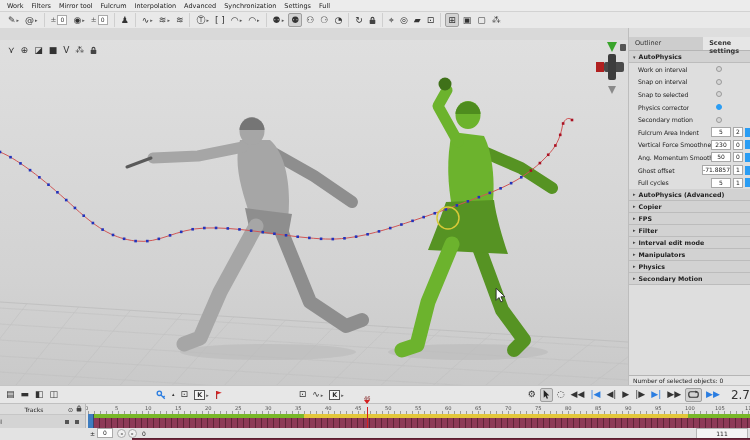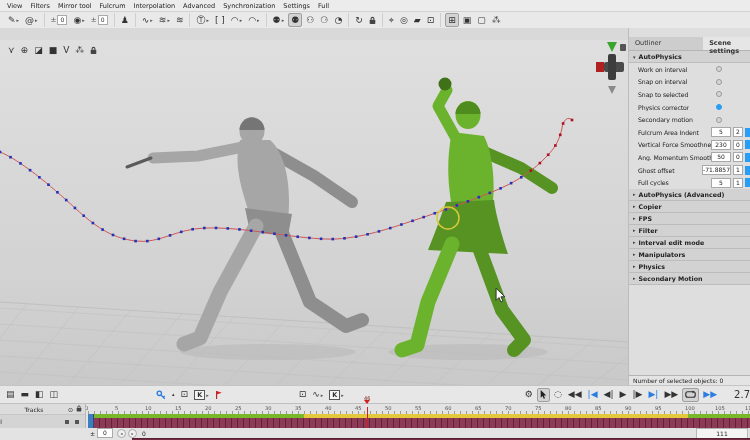--- a/index.html
+++ b/index.html
@@ -48,21 +48,21 @@
   .f1{min-width:18px;height:8px;border:1px solid #a8a8a8;background:#fff;font-size:6px;text-align:center;line-height:8px;margin-right:2px;}
   .f2{min-width:8px;height:8px;border:1px solid #a8a8a8;background:#fff;font-size:6px;text-align:center;line-height:8px;margin-right:2px;}
   .sliver{width:5px;height:9px;background:var(--accent-blue);}
   #rfooter{position:absolute;left:0;bottom:0;width:100%;height:10px;border-top:1px solid #b5b5b5;background:#e4e4e4;
            font-size:6px;display:flex;align-items:center;padding-left:4px;box-sizing:border-box;}
   
   #bbar{position:absolute;left:0;top:385px;width:750px;height:18px;background:#e7e7e7;border-top:1px solid #c5c5c5;
         display:flex;align-items:center;box-sizing:border-box;}
   #bbar .tbgroup{border-right:none;}
   #bbar .g2{margin-left:86px;} #bbar .g3{margin-left:64px;} #bbar .g4{margin-left:auto;}
-  .speed{font-size:10px;color:#333;margin-left:11px;}
+  .speed{font-size:12px;color:#333;margin-left:5px;}
   
   #timeline{position:absolute;left:0;top:403px;width:750px;height:37px;background:#e3e3e3;border-top:1px solid #c0c0c0;}
   #trackcol{position:absolute;left:0;top:0;width:86px;height:24px;background:#dcdcdc;border-right:1px solid #b8b8b8;box-sizing:border-box;}
   #trackhdr{height:10px;display:flex;align-items:center;font-size:6px;border-bottom:1px solid #c6c6c6;}
   #trackhdr .thl{flex:1;text-align:center;}
   #trackrow{height:13px;display:flex;align-items:center;font-size:6px;background:#d4d4d4;}
   #trackname{width:56px;overflow:hidden;white-space:nowrap;text-indent:-16px;}
   .sqbtn{width:4px;height:4px;background:#555;margin-right:6px;}
   #ruler{position:absolute;left:86px;top:0;width:664px;height:10px;overflow:hidden;}
   .rlab{position:absolute;top:1px;font-size:5.2px;color:#555;}
@@ -85,21 +85,21 @@
 <style>.fgray{fill:var(--character-gray)}.fgrayd{fill:var(--character-gray-dark)}
 .sgray{stroke:var(--character-gray)}.sgrayd{stroke:var(--character-gray-dark)}.fhair{fill:var(--hair-gray)}
 .fgreen{fill:var(--character-green)}.fgreend{fill:var(--character-green-dark)}
 .sgreen{stroke:var(--character-green)}.sgreend{stroke:var(--character-green-dark)}
 .fgreenhair{fill:#4e8c1e}.fball{fill:var(--ball-green)}
 #trajPath{stroke:var(--traj-line)}.sring{stroke:var(--select-yellow)}</style></head>
 <body>
 <div id="app">
 
   <div id="menubar">
-      <span class="menu-item">View</span>
+      <span class="menu-item">Work</span>
       <span class="menu-item">Filters</span>
       <span class="menu-item">Mirror tool</span>
       <span class="menu-item">Fulcrum</span>
       <span class="menu-item">Interpolation</span>
       <span class="menu-item">Advanced</span>
       <span class="menu-item">Synchronization</span>
       <span class="menu-item">Settings</span>
       <span class="menu-item">Full</span>
     </div>
   <div id="toolbar1">

